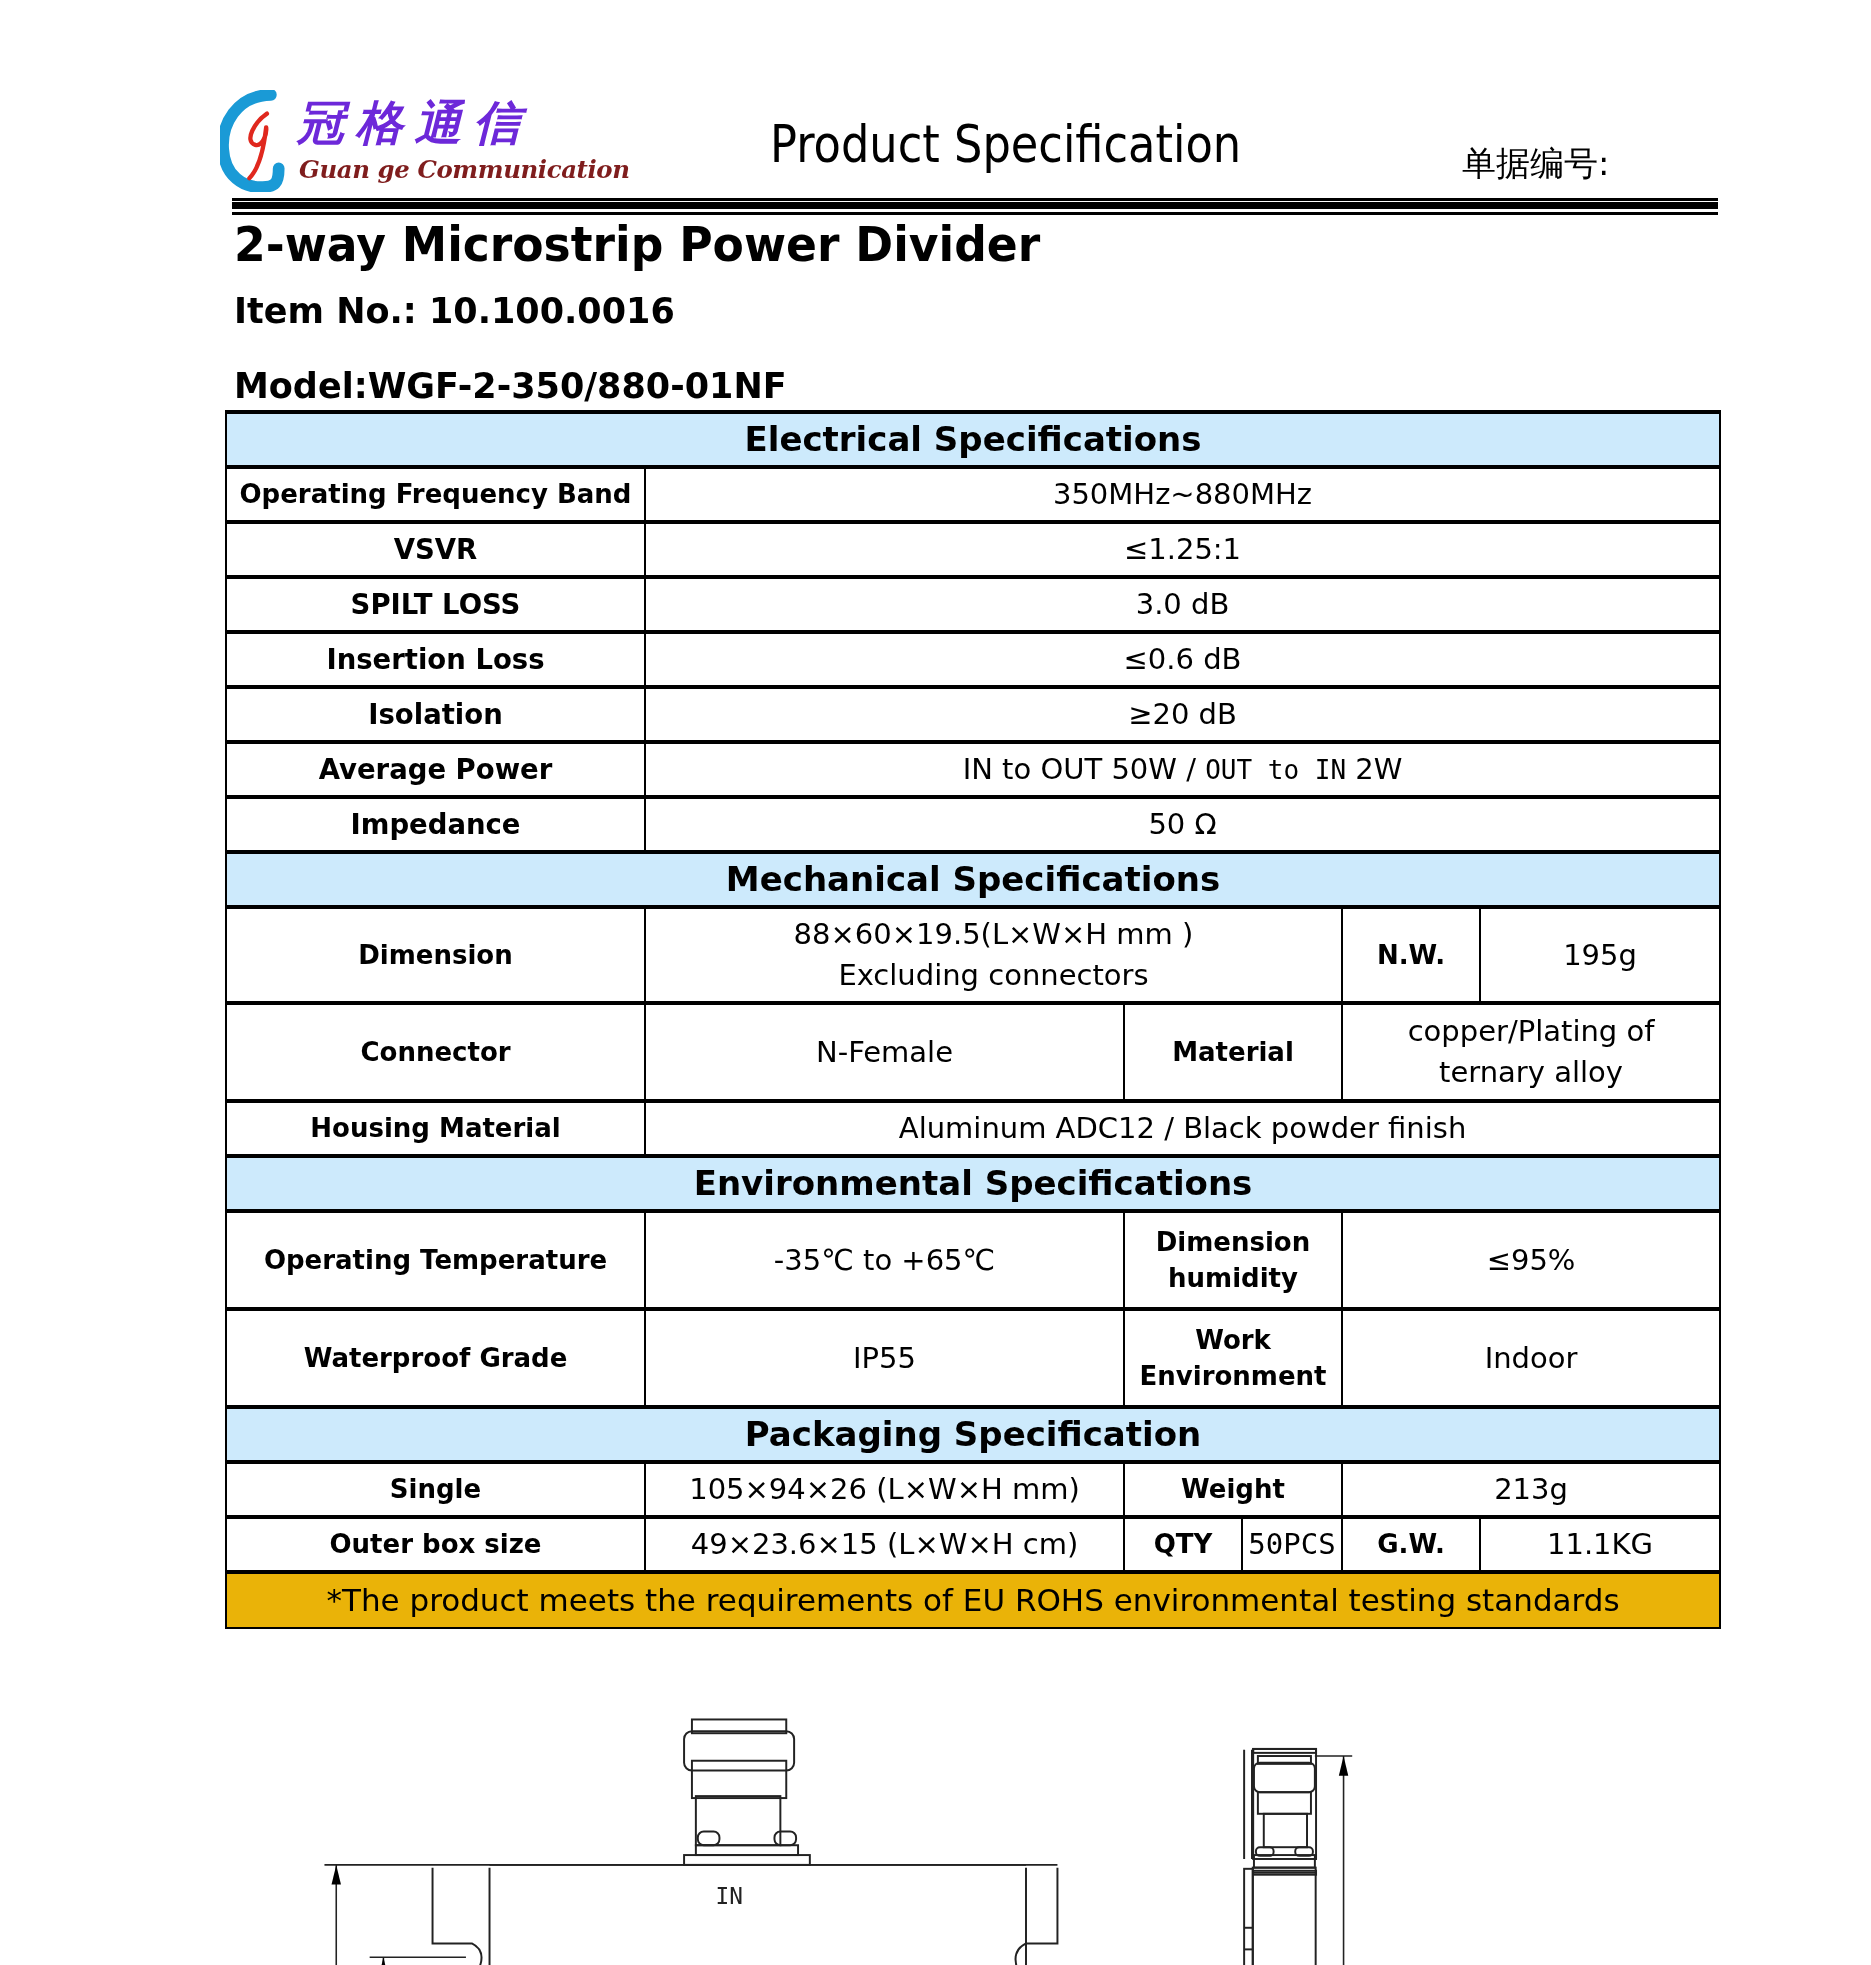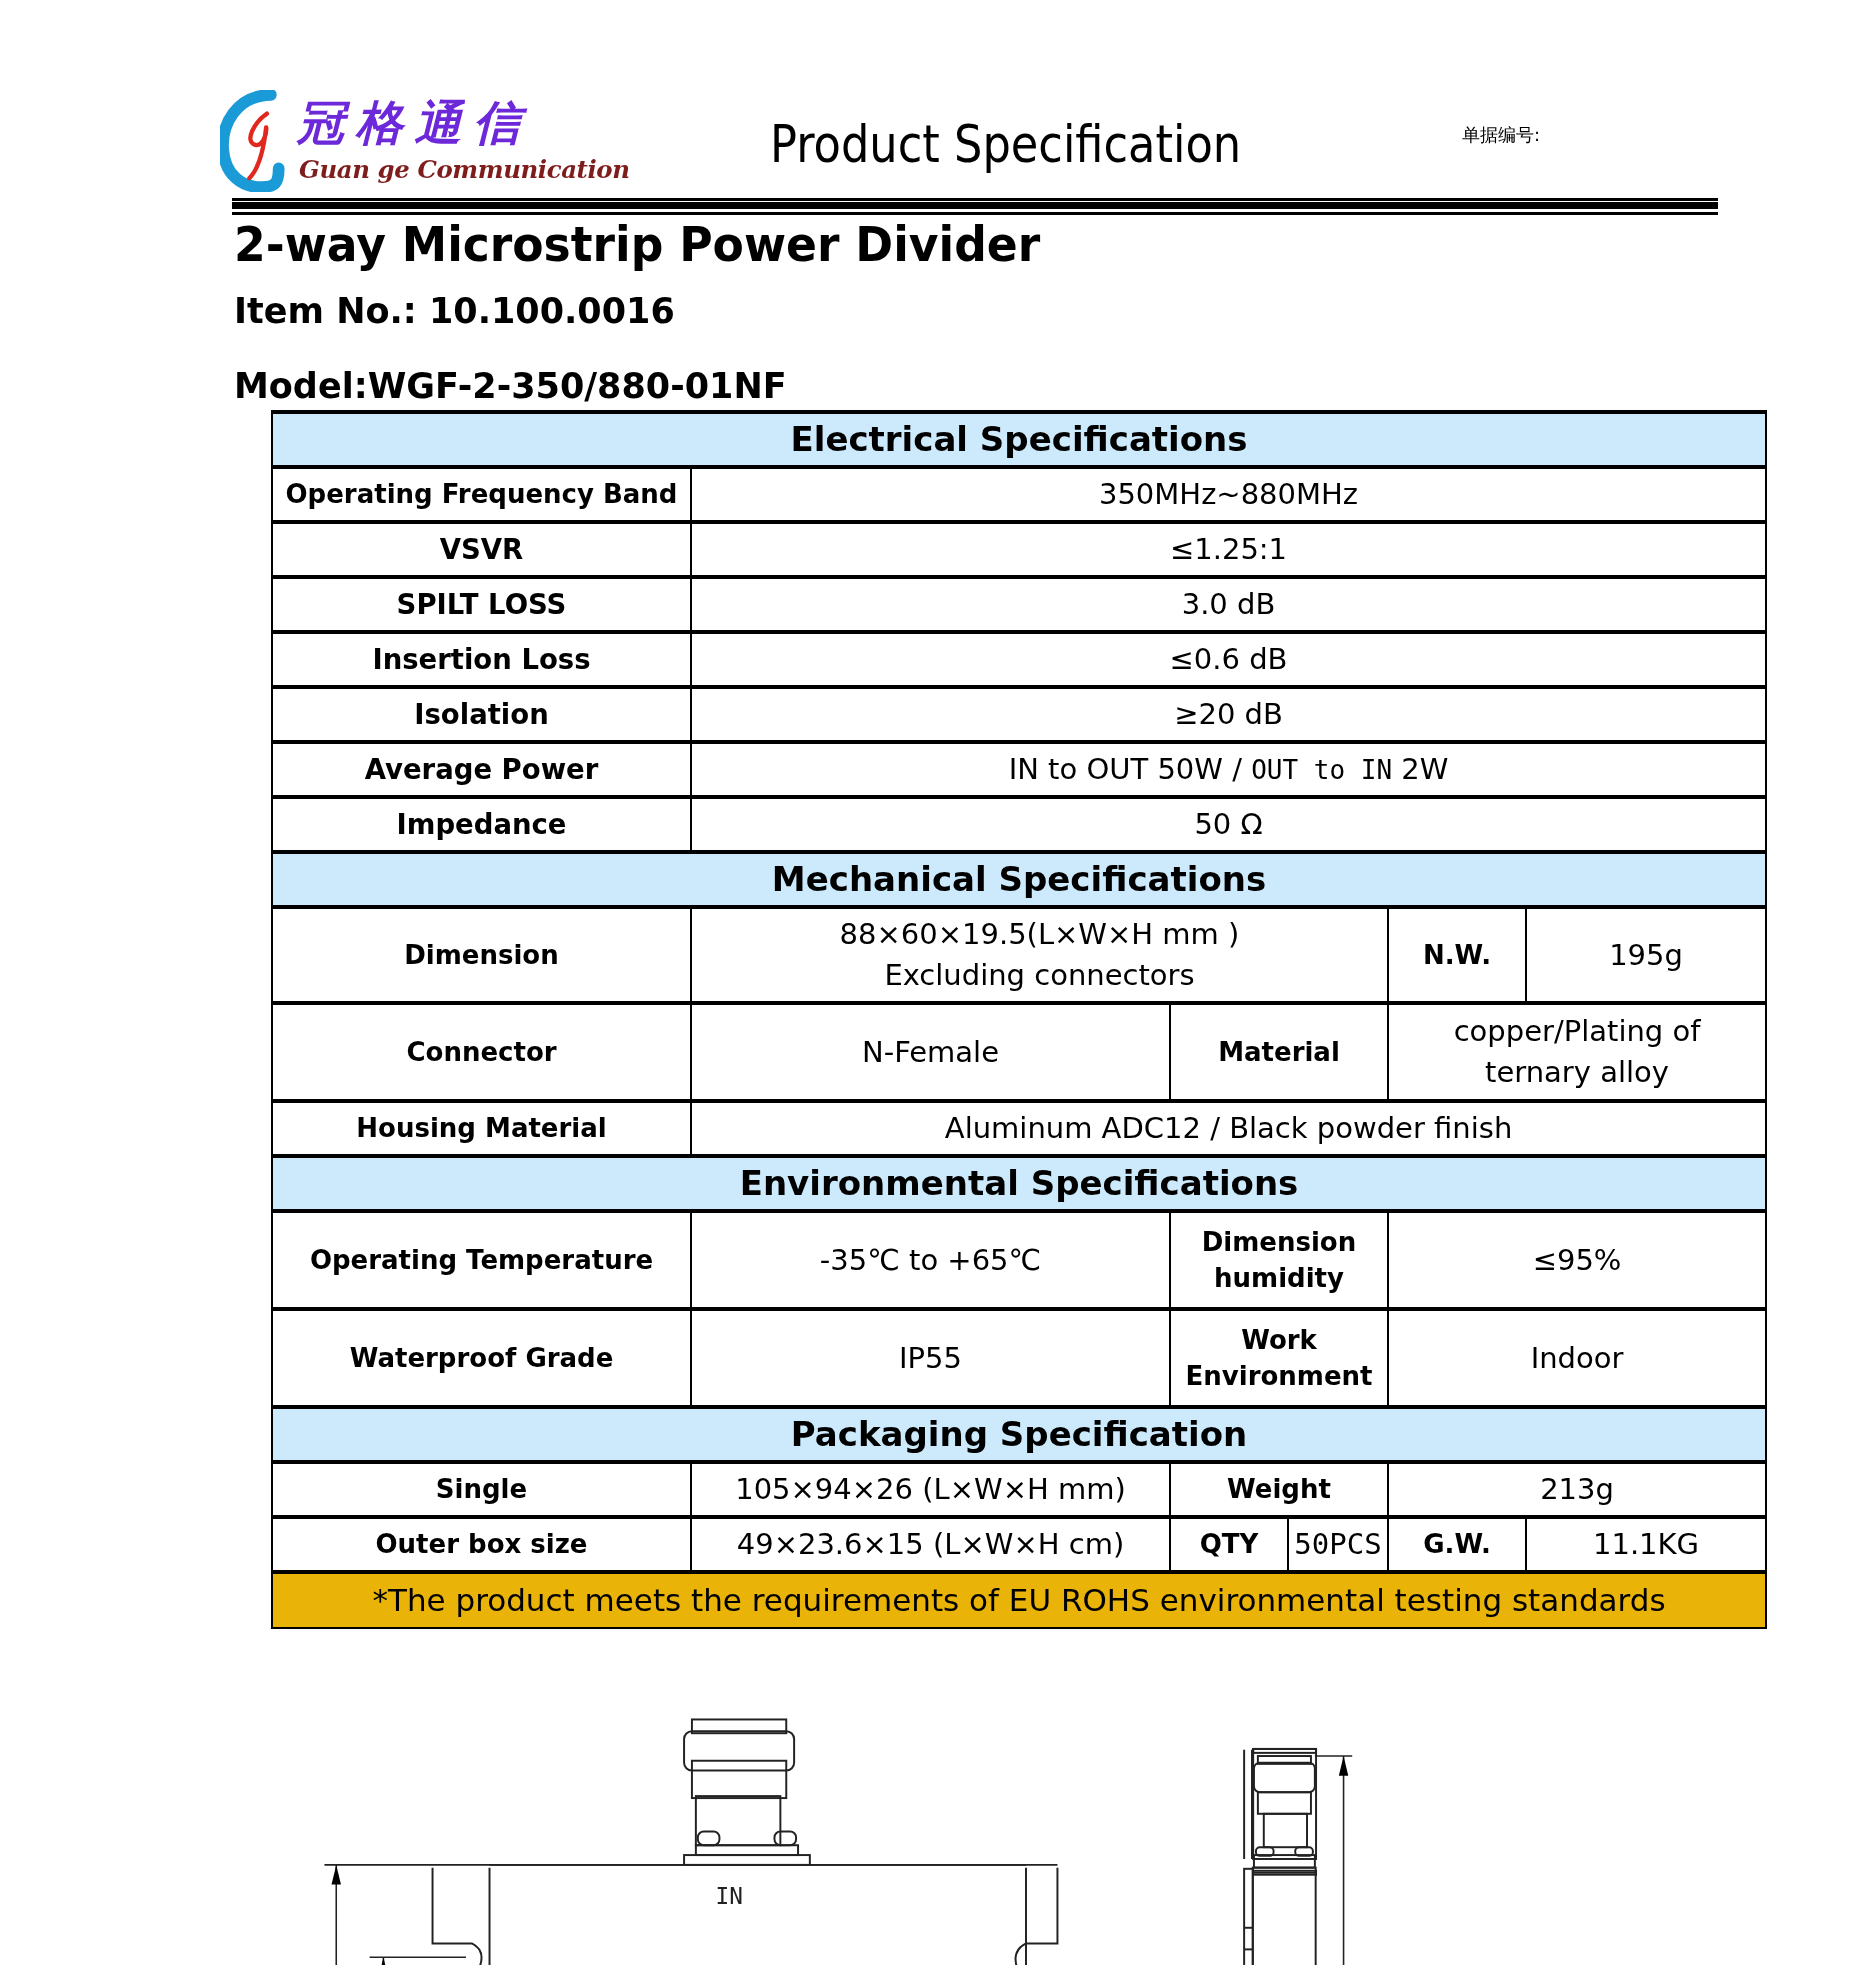--- a/index.html
+++ b/index.html
@@ -8,31 +8,31 @@
 
   
   .logo { position: absolute; left: 220px; top: 90px; width: 354px; height: 102px; }
   .logo-mark { position: absolute; left: 0; top: 0; width: 90px; height: 102px; }
   .logo-cn { position: absolute; left: 77px; top: 1.6px; font-family: "DejaVu Serif", serif;
              font-size: 47px; font-weight: bold; color: #6d28d9; letter-spacing: 11.8px; font-style: italic; white-space: nowrap; }
   .logo-en { position: absolute; left: 79px; top: 65px; font-family: "DejaVu Serif", serif;
              font-size: 24.4px; font-style: italic; font-weight: bold; color: #7f1d1d; white-space: nowrap; letter-spacing: -0.4px; }
   .doc-title { position: absolute; left: 770px; top: 114px; font-size: 52px; white-space: nowrap;
                font-family: "DejaVu Sans", sans-serif; transform: scaleX(0.86); transform-origin: left; }
-  .doc-no { position: absolute; left: 1462px; top: 123px; font-size: 18px; white-space: nowrap; }
+  .doc-no { position: absolute; left: 1462px; top: 141px; font-size: 34px; white-space: nowrap; }
   .hdr-rule { position: absolute; left: 232px; width: 1486px; background: #000; }
 
   .prod-title { position: absolute; left: 234px; top: 216px; font-size: 48px; font-weight: bold; white-space: nowrap;
                 transform: scaleX(0.95); transform-origin: left; }
   .item-no { position: absolute; left: 234px; top: 291px; font-size: 35px; font-weight: bold; white-space: nowrap; }
   .model { position: absolute; left: 234px; top: 354px; font-size: 35px; font-weight: bold; white-space: nowrap; margin-top: 12px; }
 
   
   .spec { position: absolute; left: 225px; top: 410px; width: 1494px; border-collapse: collapse;
-          table-layout: fixed; margin-left: 46px; }
+          table-layout: fixed; }
   .spec td { border: 2px solid #000; text-align: center; vertical-align: middle; padding: 0;
              font-size: 29px; line-height: 1.4; }
   .spec tr.thick td { border-top-width: 4.7px; }
   .spec td.sec { background: #cdeafc; font-weight: bold; font-size: 34px; height: 51px; }
   .spec td.lbl { font-weight: bold; font-size: 27.5px; }
   .spec td.lbl-sm { font-weight: bold; font-size: 26px; }
   .spec td.val { font-weight: normal; }
   .spec td.note { background: #eab308; font-size: 31px; height: 53px; }
   .mono { font-family: "DejaVu Sans Mono", monospace; font-size: 26px; }
 

